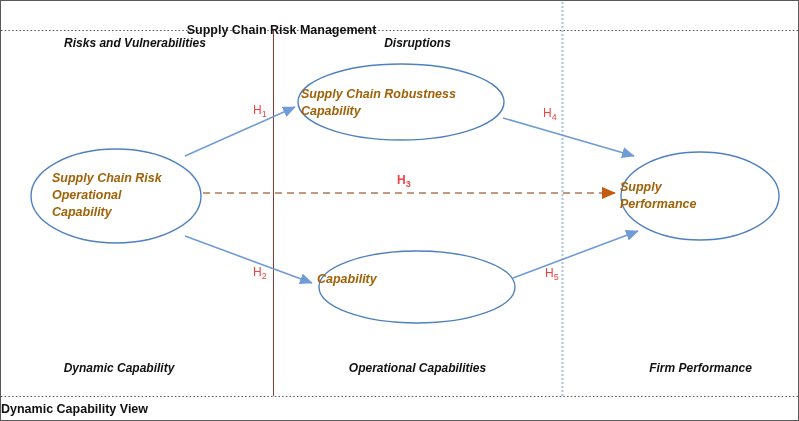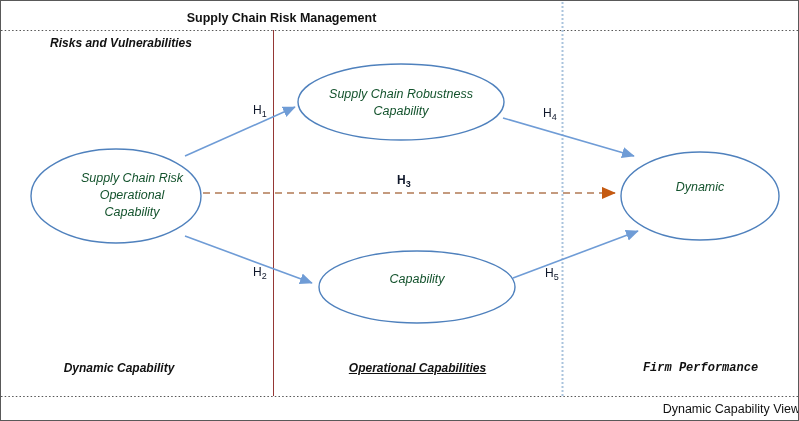--- a/index.html
+++ b/index.html
@@ -18,27 +18,27 @@
   .arrow-dashed { stroke:var(--dashed-line); stroke-width:1.8; stroke-dasharray:7 5; fill:none; }
   .head-blue    { fill:var(--arrow-blue); }
   .head-orange  { fill:var(--dashed-arrowhead); }
   .divider-maroon { stroke:var(--divider-maroon); stroke-width:1; }
   .divider-blue   { stroke:var(--divider-blue); stroke-width:2; stroke-dasharray:2 2; }
   .divider-dot    { stroke:var(--divider-dotted); stroke-width:1; stroke-dasharray:1.5 2.2; opacity:.8; }
 
   .txt { position:absolute; white-space:nowrap; }
   .header-title { font-weight:bold; font-size:12.5px; text-align:center; white-space:normal; }
   .region-label { font-weight:bold; font-style:italic; font-size:12px; text-align:center; white-space:normal; }
-  .footer-title { font-weight:normal; font-size:12.5px; text-align:right; white-space:normal; }
+  .footer-title { font-weight:bold; font-size:12.5px; text-align:left; white-space:normal; }
   .node-label {
-    position:absolute; text-align:center; font-weight:normal; font-style:italic;
-    font-size:12.5px; line-height:17px; color:#14532d;
+    position:absolute; text-align:left; font-weight:bold; font-style:italic;
+    font-size:12.5px; line-height:17px; color:#a16207;
   }
   .node-label span { display:block; }
-  .h-label { position:absolute; font-size:12px; color:#0f172a; }
+  .h-label { position:absolute; font-size:12px; color:#ef4444; }
   .h-label sub { font-size:9px; line-height:0; }
 </style>
 </head>
 <body>
 
 <div class="canvas">
 
   <svg class="layer" viewBox="0 0 799 421">
     <defs>
       <marker id="arrowhead-blue" markerWidth="9" markerHeight="8" refX="7.5" refY="3.5" orient="auto">
@@ -59,44 +59,46 @@
     <line class="arrow-dashed" x1="202" y1="192" x2="614" y2="192" marker-end="url(#arrowhead-orange)"></line>
     <line class="arrow" x1="502" y1="117" x2="633" y2="155" marker-end="url(#arrowhead-blue)"></line>
     <line class="arrow" x1="512" y1="277" x2="637" y2="230" marker-end="url(#arrowhead-blue)"></line>
 
     <ellipse class="node-ellipse" cx="115" cy="195" rx="85" ry="47"></ellipse>
     <ellipse class="node-ellipse" cx="400" cy="101" rx="103" ry="38"></ellipse>
     <ellipse class="node-ellipse" cx="416" cy="286" rx="98" ry="36"></ellipse>
     <ellipse class="node-ellipse" cx="699" cy="195" rx="79" ry="44"></ellipse>
   </svg>
 
-  <div class="txt header-title" style="left:0; top:10px; width:561px;">Supply Chain Risk Management</div>
+  <div class="txt header-title" style="left:0; top:22px; width:561px;">Supply Chain Risk Management</div>
 
-  <div class="txt region-label" style="left:0; top:35px; width:240px;text-align:center;">Risks and Vulnerabilities</div>
+  <div class="txt region-label" style="left:14px; top:35px; width:240px;text-align:center;">Risks and Vulnerabilities</div>
+  <div class="txt region-label" style="left:272px; top:35px; width:289px;">Disruptions</div>
 
   <div class="txt region-label" style="left:0; top:360px; width:236px;">Dynamic Capability</div>
-  <div class="txt region-label" style="left:272px; top:360px; width:289px;text-decoration:underline;">Operational Capabilities</div>
-  <div class="txt region-label" style="left:600px; top:360px; width:199px;font-family:Liberation Mono, monospace;">Firm Performance</div>
+  <div class="txt region-label" style="left:272px; top:360px; width:289px;">Operational Capabilities</div>
+  <div class="txt region-label" style="left:600px; top:360px; width:199px;">Firm Performance</div>
 
   <div class="txt footer-title" style="left:0; top:401px; width:799px;">Dynamic Capability View</div>
 
   <div class="node-label" style="left:51px; top:169px; width:160px;">
     <span>Supply Chain Risk</span>
     <span>Operational</span>
     <span>Capability</span>
   </div>
   <div class="node-label" style="left:300px; top:85px; width:200px;">
     <span>Supply Chain Robustness</span>
     <span>Capability</span>
   </div>
   <div class="node-label" style="left:316px; top:270px; width:200px;">
     <span>Capability</span>
   </div>
   <div class="node-label" style="left:619px; top:178px; width:160px;">
-    <span>Dynamic</span>
+    <span>Supply</span>
+    <span>Performance</span>
   </div>
 
   <div class="h-label" style="left:252px; top:102px;"><span>H</span><sub>1</sub></div>
   <div class="h-label" style="left:252px; top:264px;"><span>H</span><sub>2</sub></div>
   <div class="h-label" style="left:396px; top:172px;font-weight:bold;"><span>H</span><sub>3</sub></div>
   <div class="h-label" style="left:542px; top:105px;"><span>H</span><sub>4</sub></div>
   <div class="h-label" style="left:544px; top:265px;"><span>H</span><sub>5</sub></div>
 
 </div>
 

